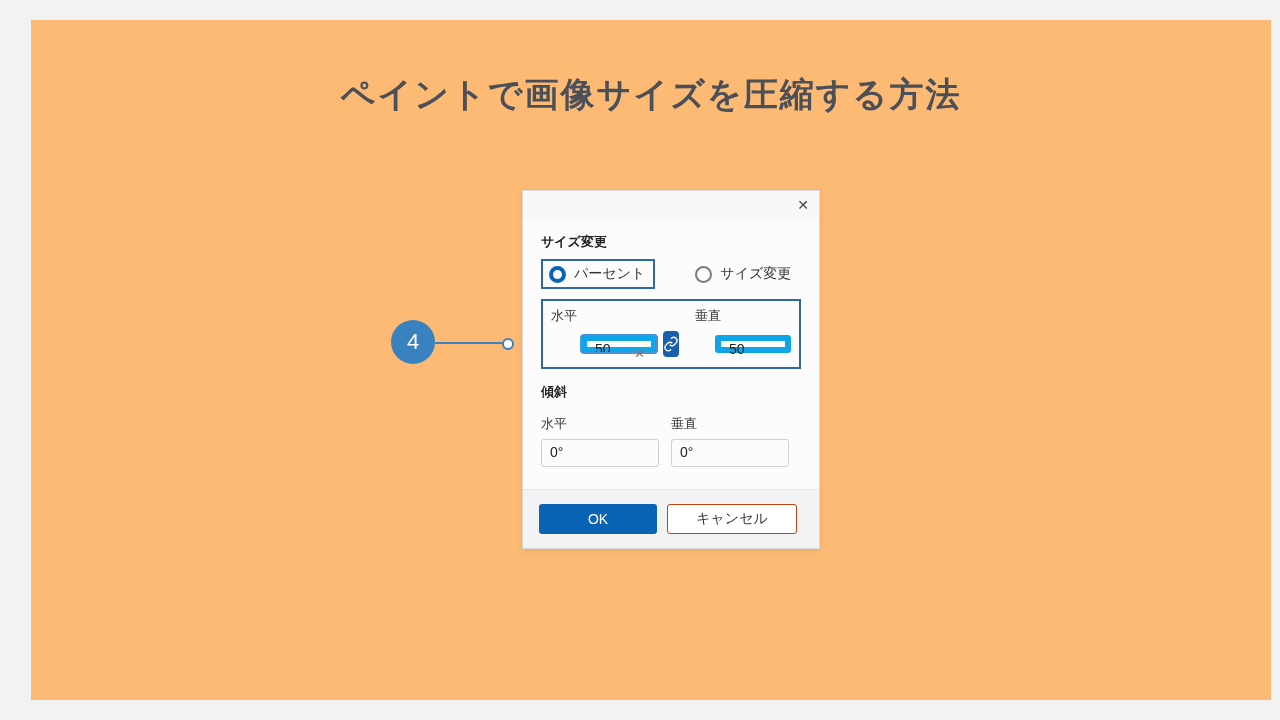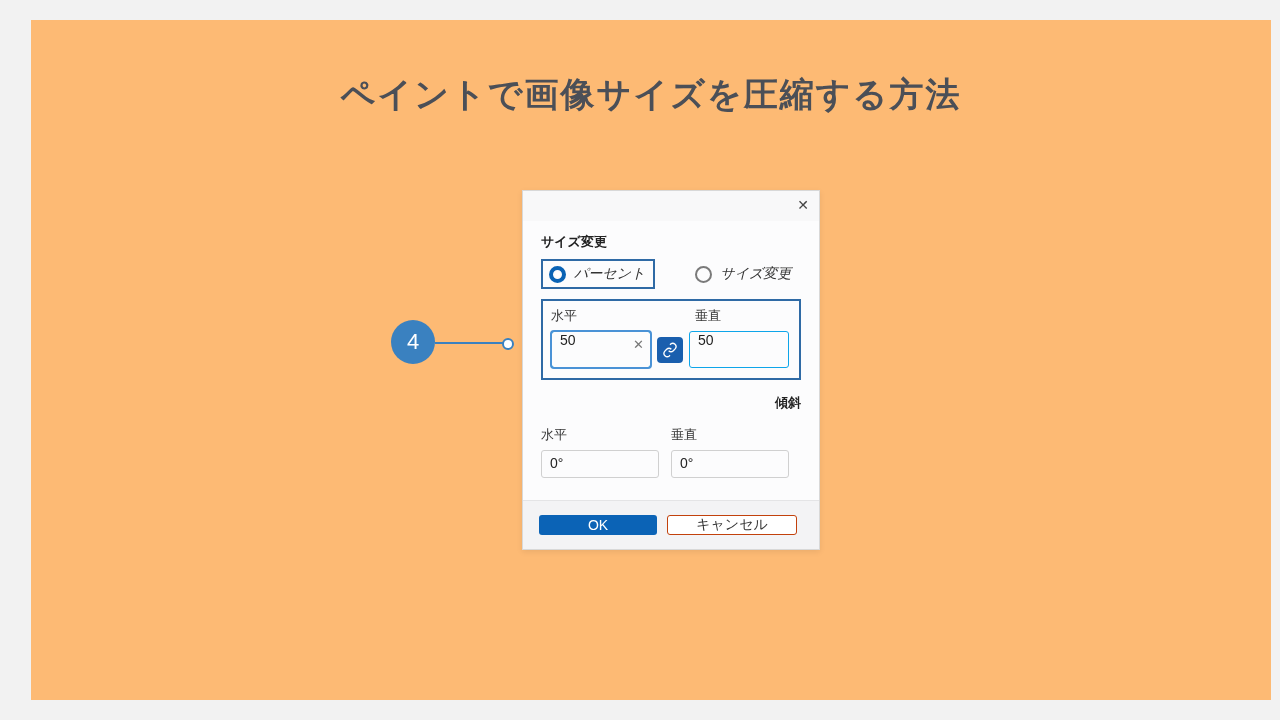--- a/index.html
+++ b/index.html
@@ -114,21 +114,20 @@
     align-items: center;
     margin-bottom: 10px;
   }
   .radio-option {
     display: flex;
     align-items: center;
     gap: 8px;
     font-size: 14px;
     color: #333;
     padding: 4px 8px 4px 6px;
-    font-style: italic;
   }
   .radio-option.boxed {
     border: 2px solid #2f6aa5;
   }
   .radio-outer {
     width: 17px; height: 17px;
     border-radius: 50%;
     box-sizing: border-box;
     display: inline-flex;
     align-items: center;
@@ -156,29 +155,30 @@
     margin-bottom: 6px;
   }
   .two-col-labels .lab1 { width: 144px; }
   .two-col-labels .lab2 { }
   .two-col-inputs {
     display: flex;
     align-items: center;
     gap: 6px;
   }
   .txt {
-    height: 37px;
+    height: 18px;
     width: 100px;
-    border: 1px solid #0ea5e9;
+    border: 6px solid #0ea5e9;
     border-radius: 3px;
     box-sizing: border-box;
     padding: 0 24px 0 8px;
     font-size: 14px;
     color: #222;
     position: relative;
+    margin-left: 30px;
   }
   .txt.focus {
     outline: 2px solid #4a92d6;
     outline-offset: -1px;
   }
   .txt .clear-x {
     position: absolute;
     right: 6px;
     top: 5px;
     font-size: 13px;
@@ -222,21 +222,21 @@
   .dlg-footer {
     background: #f3f3f5;
     border-top: 1px solid #e4e4e6;
     padding: 14px 16px;
     display: flex;
     gap: 10px;
     margin-top: 18px;
   }
   .btn {
     flex: 0 0 auto;
-    height: 20px;
+    height: 30px;
     width: 118px;
     border-radius: 3px;
     font-size: 14px;
     display: flex;
     align-items: center;
     justify-content: center;
     box-sizing: border-box;
   }
   .btn.primary {
     background: #0b63b6;
@@ -295,21 +295,21 @@
               <path d="M10 13a5 5 0 0 0 7 0l3-3a5 5 0 0 0-7-7l-1 1"></path>
               <path d="M14 11a5 5 0 0 0-7 0l-3 3a5 5 0 0 0 7 7l1-1"></path>
             </svg>
           </div>
           <div class="txt">
             <span>50</span>
           </div>
         </div>
       </div>
 
-      <div class="section-head" style="margin-top:14px;text-align:right;">傾斜</div>
+      <div class="section-head" style="margin-top:14px;">傾斜</div>
 
       <div class="skew-labels">
         <span class="lab1">水平</span>
         <span>垂直</span>
       </div>
       <div class="skew-inputs">
         <div class="skew-field">
           <span>0°</span>
         </div>
         <div class="skew-field">

